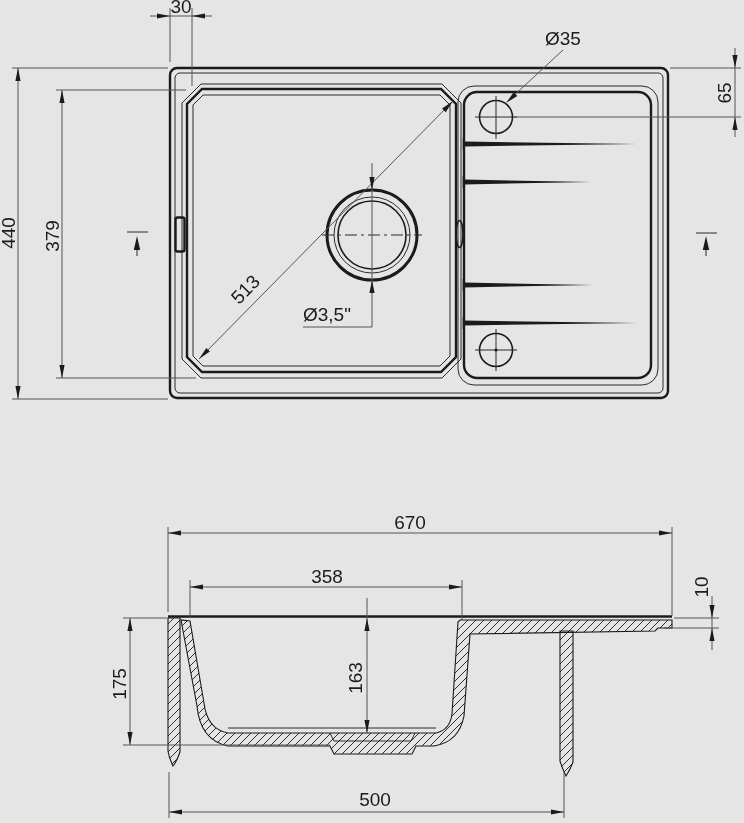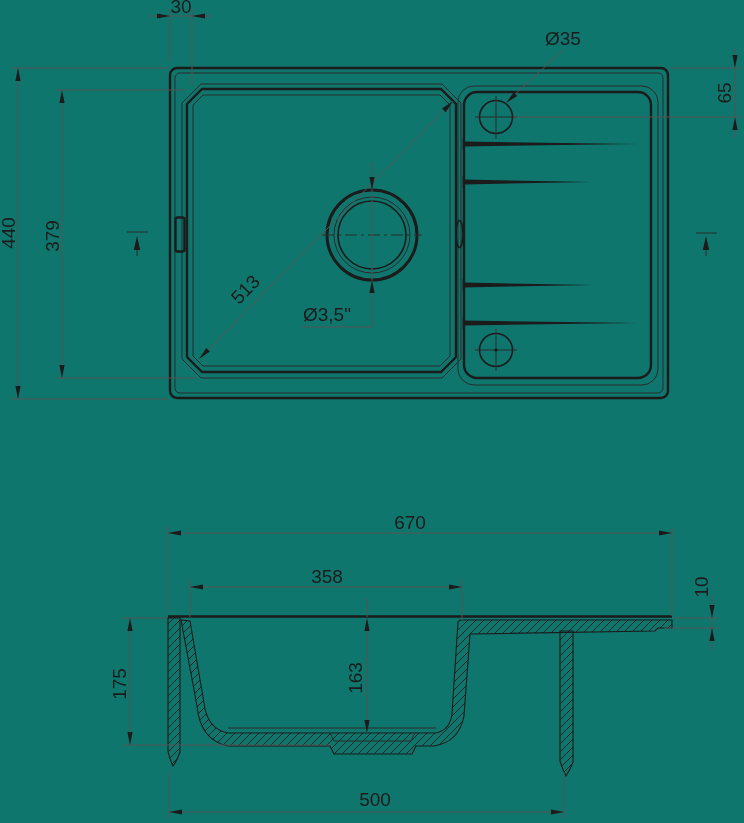--- a/index.html
+++ b/index.html
@@ -1,16 +1,16 @@
 <!DOCTYPE html>
 <html><head>
 <meta charset="utf-8">
 <style>
   html,body{margin:0;padding:0;background:#ffffff;}
-  .canvas{position:relative;width:744px;height:823px;background:#0f766e;overflow:hidden;}
+  .canvas{position:relative;width:744px;height:823px;background:#e5e5e5;overflow:hidden;}
   svg{display:block;}
   text{font-family:"Liberation Sans","DejaVu Sans",sans-serif;font-size:19px;fill:#1b1b1b;}
   .thick{stroke:#1b1b1b;stroke-width:2.4;fill:none;}
   .med{stroke:#1b1b1b;stroke-width:1.6;fill:none;}
   .thin{stroke:#2a2a2a;stroke-width:1;fill:none;}
   .dim{stroke:#555555;stroke-width:1;fill:none;}
   .arrow{fill:#1b1b1b;stroke:none;}
   .hatched{fill:url(#hatch);stroke:#1b1b1b;stroke-width:1.1;}
 </style>
 </head>

